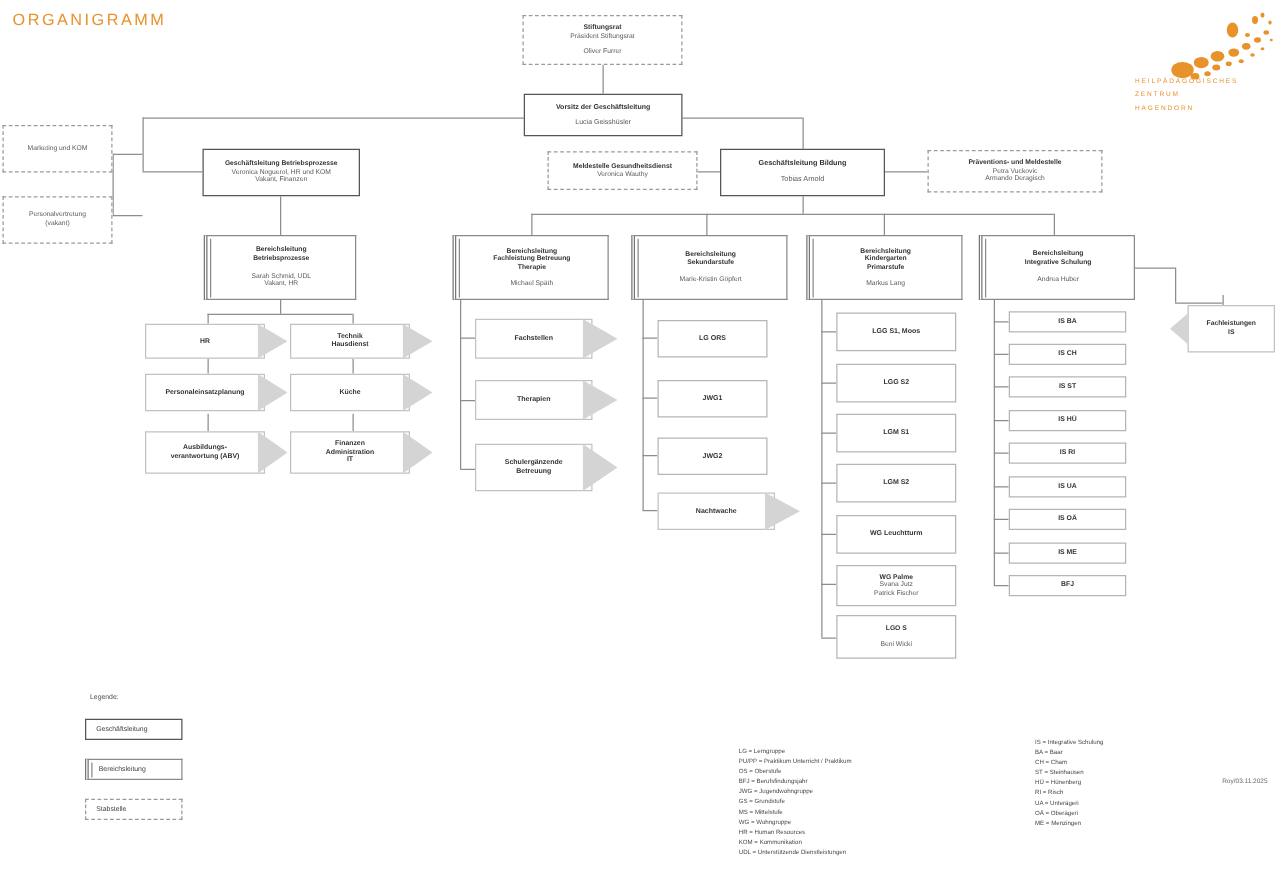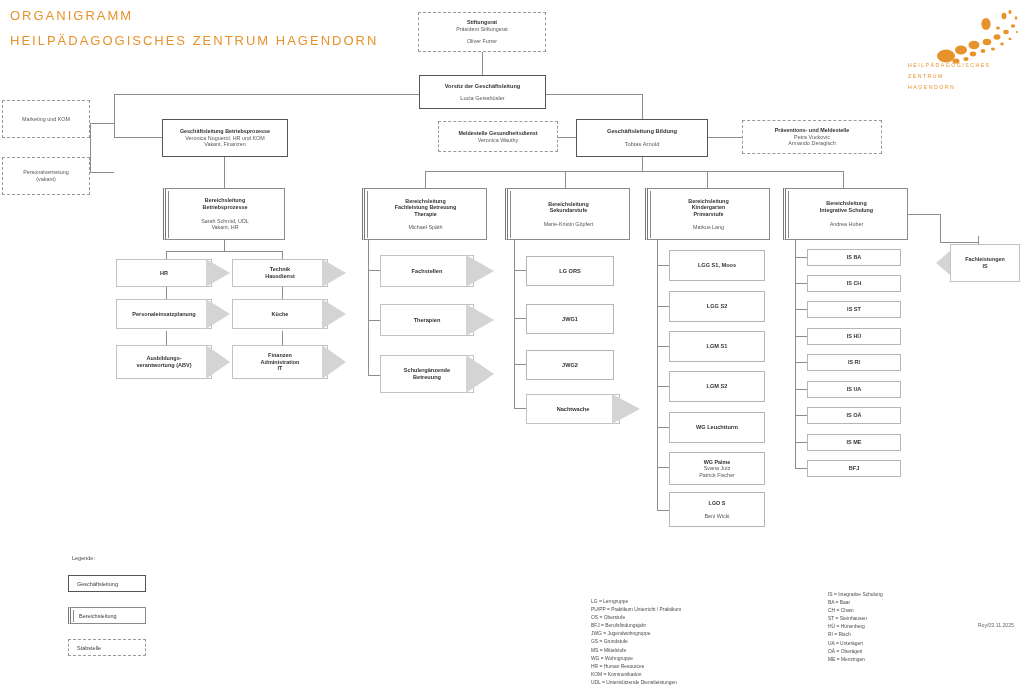--- a/index.html
+++ b/index.html
@@ -59,21 +59,20 @@
   .abbr{position:absolute;font-size:4.9px;line-height:8.1px;color:#4a4a4a;white-space:pre;}
 
   .footer{position:absolute;right:10px;bottom:6px;font-size:5.2px;color:#6a6a6a;}
 </style>
 </head>
 <body>
 
 <div id="root">
 
   <div class="title" id="title-line1">ORGANIGRAMM</div>
-  <div class="title" id="title-line2">HEILPÄDAGOGISCHES ZENTRUM HAGENDORN</div>
 
   <div class="logo-wrap">
     <svg width="92" height="60" viewBox="0 0 92 60">
       <ellipse cx="16" cy="50" rx="9" ry="6.5" fill="#E8922B"></ellipse>
       <ellipse cx="31" cy="44" rx="6" ry="4.5" fill="#E8922B"></ellipse>
       <ellipse cx="26" cy="55" rx="3.5" ry="2.6" fill="#E8922B"></ellipse>
       <ellipse cx="36" cy="53" rx="2.6" ry="2" fill="#E8922B"></ellipse>
       <ellipse cx="43" cy="48" rx="3.2" ry="2.4" fill="#E8922B"></ellipse>
       <ellipse cx="44" cy="39" rx="5.5" ry="4.2" fill="#E8922B"></ellipse>
       <ellipse cx="53" cy="45" rx="2.4" ry="1.9" fill="#E8922B"></ellipse>

